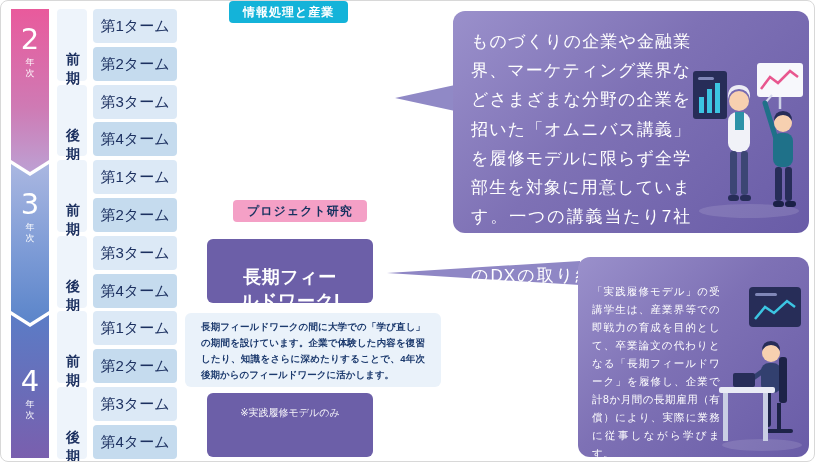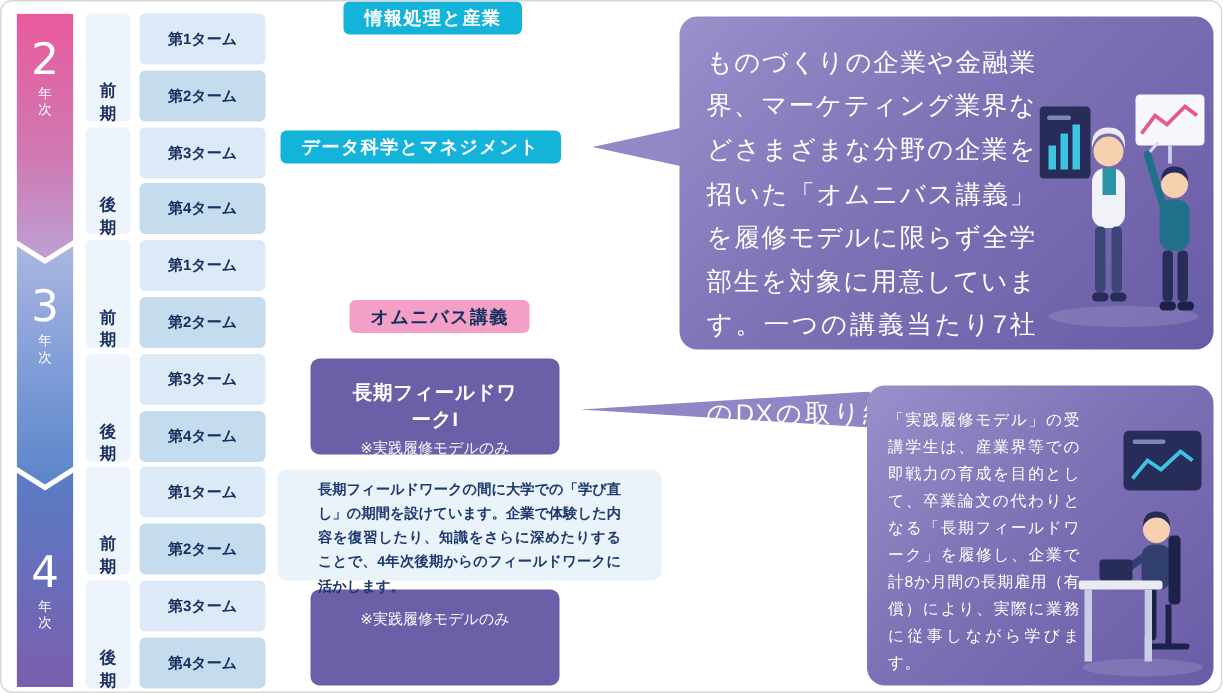--- a/index.html
+++ b/index.html
@@ -17,53 +17,53 @@
   .seg4 { top:314px; height:143px; background:linear-gradient(180deg,#5b7cc6 0%,#6a6cb8 55%,#7a5fae 100%);
           clip-path:polygon(0 0,50% 12px,100% 0,100% 100%,0 100%); }
   .year-label { position:absolute; left:0; width:100%; text-align:center; }
   .year-num  { font-size:29px; line-height:1; font-family:"DejaVu Sans",sans-serif; }
   .year-unit { width:11px; margin:3px auto 0; font-size:9px; line-height:1.25;
                word-break:break-all; letter-spacing:0;text-align:center; }
 
   
   .sem { position:absolute; left:56px; width:30px; background:#eef4fb; border-radius:4px;
          display:flex; align-items:center; justify-content:center; }
-  .sem span { width:12px; font-size:11px; font-weight:bold; color:#1c3060;
+  .sem span { width:12px; font-size:14px; font-weight:bold; color:#1c3060;
               line-height:1.35; word-break:break-all; text-align:center;margin-top:48px; }
   .term { position:absolute; left:92px; width:84px; height:34px; border-radius:4px;
           display:flex; align-items:center; justify-content:center; }
-  .term span { font-size:10px; font-weight:bold; color:#1c3060; }
+  .term span { font-size:15px; font-weight:normal; color:#1c3060; }
   .term.a { background:#dce9f6; }
   .term.b { background:#c5dbee;text-align:center; }
 
   
   .pill { position:absolute; height:22px; border-radius:4px; display:flex; align-items:center;
           justify-content:center; font-size:12px; font-weight:bold; padding:0 14px;
           letter-spacing:1px; white-space:nowrap; }
   .pill.cyan { background:#14b3d9; color:#fff; }
   .pill.pink { background:#f4a0c6; color:#15315f; }
   .fwbox { position:absolute; left:206px; width:166px; height:64px; background:#6c5fa8;
            color:#fff; border-radius:6px; text-align:center; padding-top:10px; }
-  .fw-title { width:110px; margin:4px auto; font-size:13px; font-weight:bold; line-height:1.35;
+  .fw-title { width:110px; margin:16px auto; font-size:18px; font-weight:bold; line-height:1.35;
               letter-spacing:0.5px; }
   .fw-note { font-size:10px; margin-top:3px; opacity:0.95; }
   .notebox { position:absolute; left:184px; top:312px; width:256px; height:74px;
-             background:#eaf2fa; border-radius:6px; padding:6px 27px; }
+             background:#eaf2fa; border-radius:6px; padding:6px 16px; }
   .notebox span { font-size:9.5px; line-height:1.7; color:#1c3a6e; font-weight:bold;
                   text-align:justify; display:block; }
 
   
   .bubble { position:absolute; border-radius:12px; color:#fff;
             background:linear-gradient(135deg,#9a90cb 0%,#7e71b5 45%,#695ca7 100%); }
   .bubble-top { left:452px; top:10px; width:356px; height:222px; }
   .bubble-bottom { left:577px; top:256px; width:231px; height:200px; }
   .bubble p { position:absolute; text-align:justify; }
   .bubble-top p { left:18px; top:16px; width:220px; font-size:17px; line-height:1.72;
                   letter-spacing:0.8px; }
-  .bubble-bottom p { left:14px; top:14px; width:128px; font-size:10.5px; line-height:1.72;
+  .bubble-bottom p { left:14px; top:25px; width:128px; font-size:10.5px; line-height:1.72;
                      letter-spacing:0.3px; }
   .tail { position:absolute; }
   .tail-top { left:394px; top:84px; width:60px; height:26px; background:#9089c6;
               clip-path:polygon(0 50%,100% 0,100% 100%); }
   .tail-bottom { left:386px; top:260px; width:193px; height:24px; background:#8f87c5;
                  clip-path:polygon(0 50%,100% 0,100% 100%); }
   .illus { position:absolute; }
   .illus-top { right:4px; top:26px; width:112px; height:186px; }
   .illus-bottom { right:4px; top:30px; width:86px; height:168px; }
 </style>
@@ -141,22 +141,21 @@
       <span>第2ターム</span>
     </div>
   <div class="term a" style="top:386px">
       <span>第3ターム</span>
     </div>
   <div class="term b" style="top:424px">
       <span>第4ターム</span>
     </div>
 
   <div class="pill cyan" style="left:228px;top:0">情報処理と産業</div>
-  <div class="pill cyan" style="left:186px;top:86px">データ科学とマネジメント</div>
-  <div class="pill pink" style="left:232px;top:199px">オムニバス講義</div>
+  <div class="pill pink" style="left:232px;top:199px">プロジェクト研究</div>
 
   <div class="fwbox" style="top:238px">
     <div class="fw-title">長期フィールドワークI</div>
     <div class="fw-note">※実践履修モデルのみ</div>
   </div>
   <div class="fwbox" style="top:392px">
     <div class="fw-note">※実践履修モデルのみ</div>
   </div>
 
   <div class="notebox">

